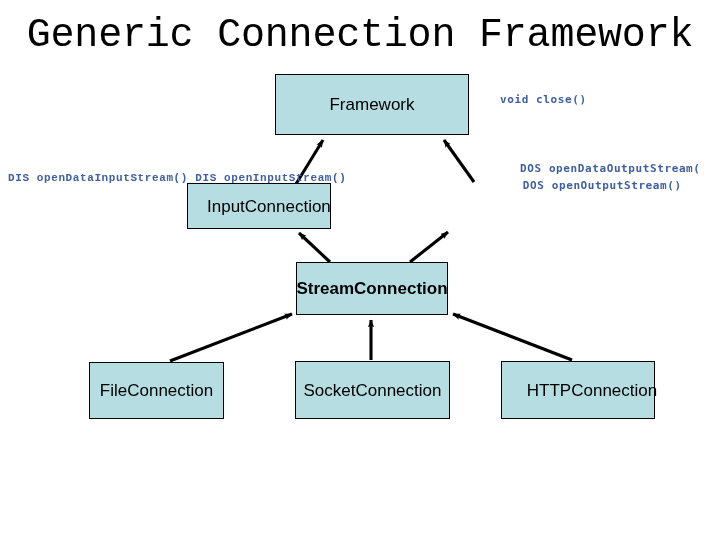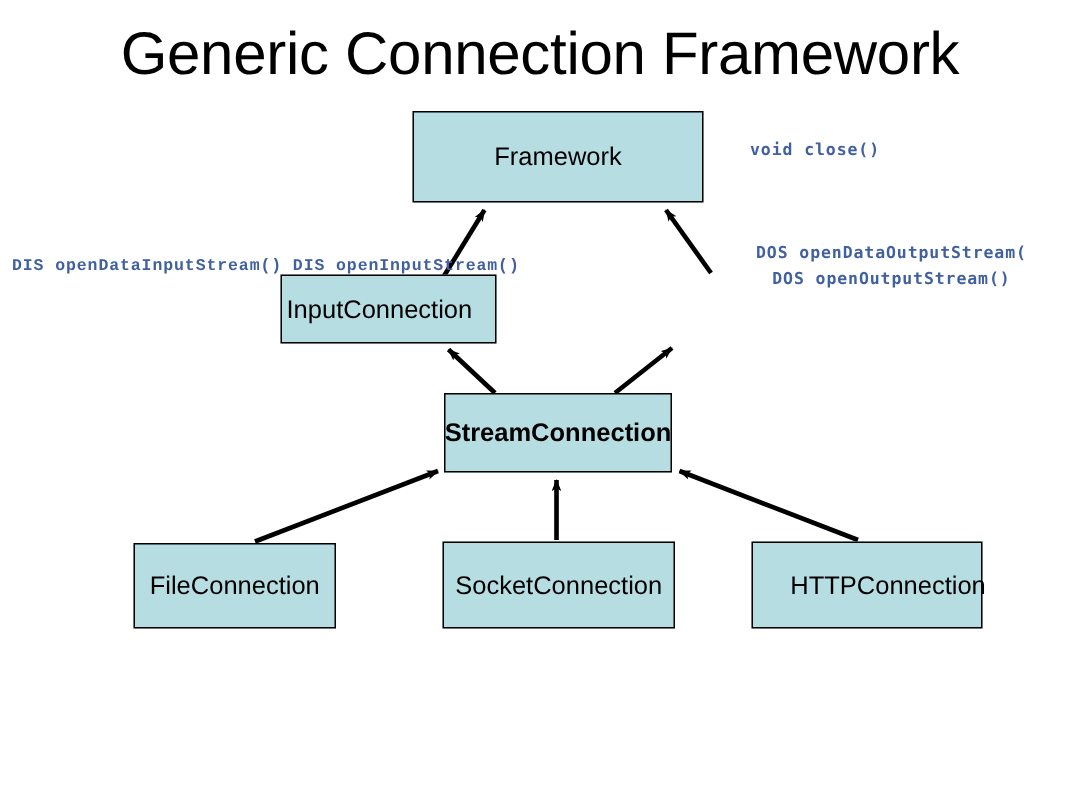--- a/index.html
+++ b/index.html
@@ -17,21 +17,21 @@
     font-family: "Liberation Sans", sans-serif;
   }
 
   
   #title {
     position: absolute;
     left: 0;
     top: 13px;
     width: 720px;
     text-align: center;
-    font-family: Liberation Sans, sans-serif;
+    font-family: Liberation Mono, monospace;
     font-size: 40px;
     line-height: 46px;
     font-weight: 400;
     color: #000000;
     letter-spacing: -0.2px;
     white-space: nowrap;
   }
 
   
   .node {
@@ -44,21 +44,21 @@
     justify-content: center;
     color: #000000;
     font-family: "Liberation Sans", sans-serif;
     font-size: 17px;
     line-height: 19px;
     white-space: nowrap;
     z-index: 3;
   }
 
   #node-connection        { left: 275px; top: 74px;  width: 194px; height: 61px; }
-  #node-input             { left: 187px; top: 183px; width: 144px; height: 46px; justify-content: flex-start; padding-left: 3px; }
+  #node-input             { left: 187px; top: 183px; width: 144px; height: 46px; justify-content: flex-start; padding-left: 19px; }
   #node-output            { left: 410px; top: 180px; width: 148px; height: 48px; justify-content: flex-start; padding-left: 2px; }
   #node-stream            { left: 296px; top: 262px; width: 152px; height: 53px; }
   #node-file              { left: 89px;  top: 362px; width: 135px; height: 57px; }
   #node-socket            { left: 295px; top: 361px; width: 155px; height: 58px; }
   #node-http              { left: 501px; top: 361px; width: 154px; height: 58px; }
 
   
   .methods {
     position: absolute;
     font-family: "DejaVu Sans Mono", "Liberation Mono", monospace;
@@ -67,21 +67,21 @@
     font-weight: bold;
     color: #40609f;
     letter-spacing: 0.6px;
     white-space: nowrap;
     z-index: 2;
   }
   #methods-close  { left: 500px; top: 91px; }
   #methods-input  { left: 8px;   top: 170px; font-family: Liberation Mono, monospace; }
   #methods-output { left: 504px; top: 160px; text-align: right; }
   #methods-output .mline { display: block; }
-  #methods-output .mline-1 { margin-left: 0px; }
+  #methods-output .mline-1 { margin-left: 16px; }
   #methods-output .mline-2 { margin-left: 0px; text-align: center; }
 
   
   #arrows {
     position: absolute;
     left: 0;
     top: 0;
     width: 720px;
     height: 540px;
     z-index: 1;

